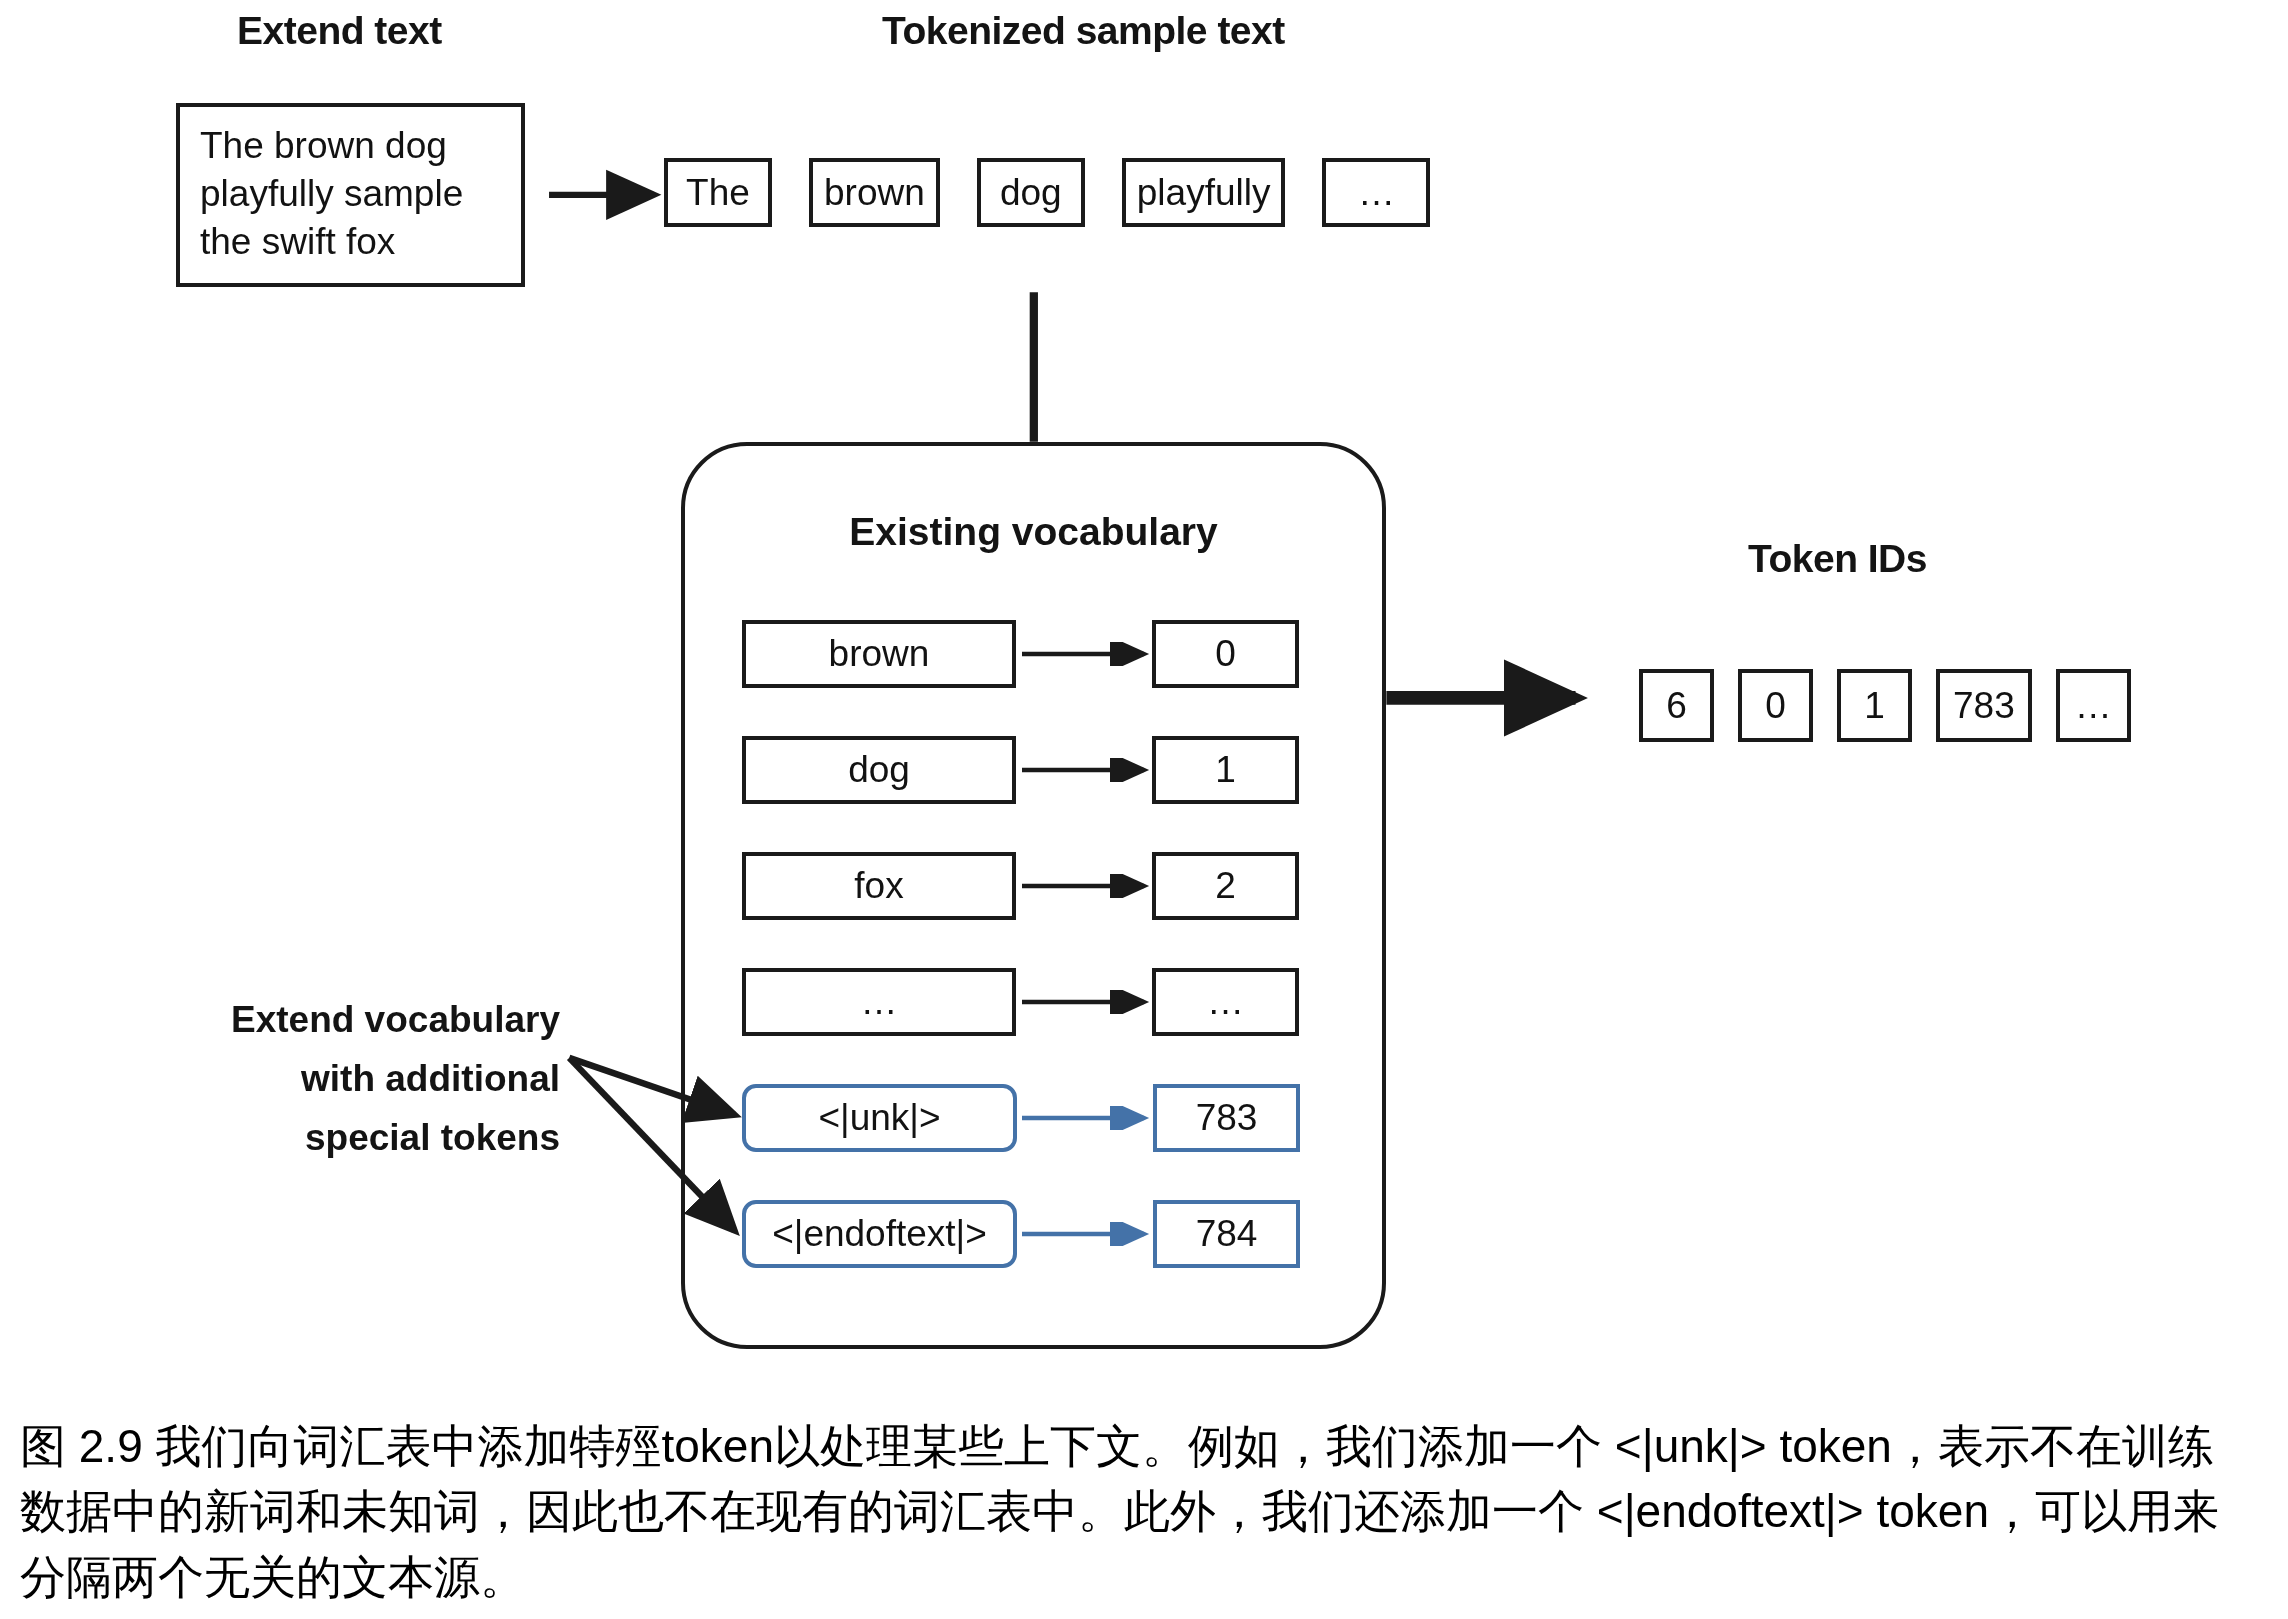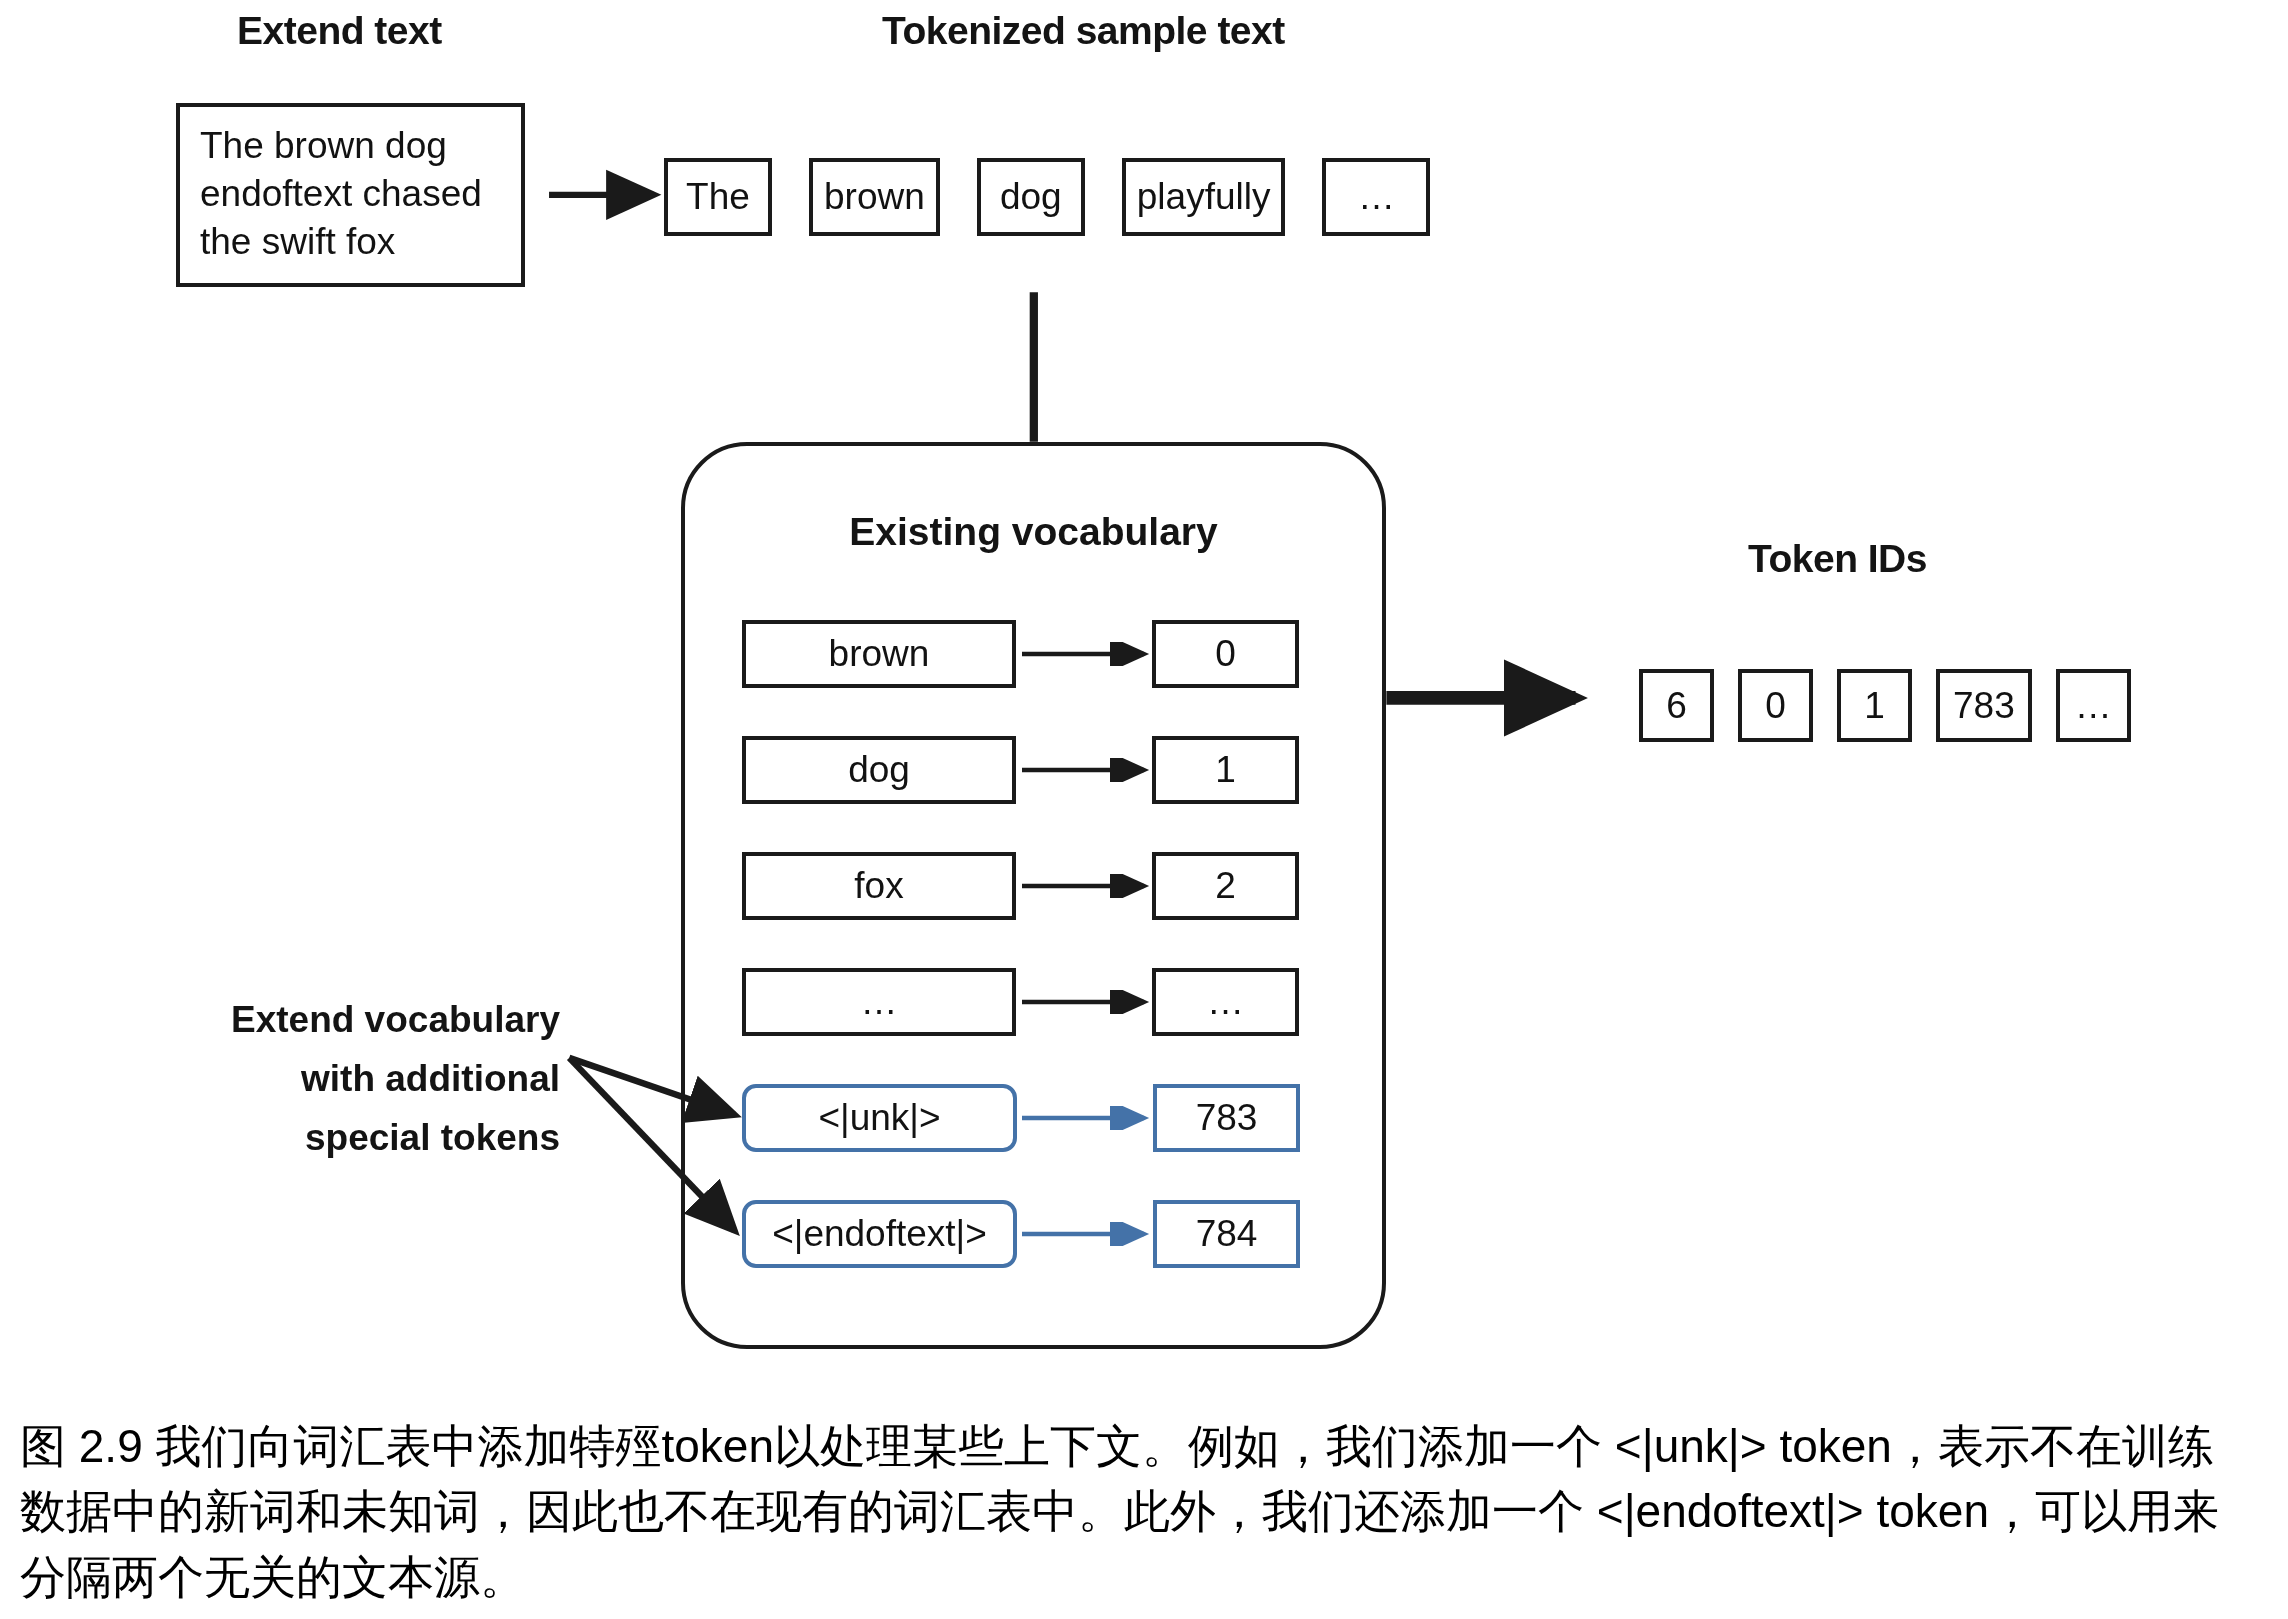--- a/index.html
+++ b/index.html
@@ -69,21 +69,21 @@
     position: absolute;
     left: 664px;
     top: 158px;
     display: flex;
     align-items: stretch;
     gap: 37px;
   }
   .token-chip {
     border: 4.6px solid #1a1a1a;
     box-sizing: border-box;
-    height: 78px;
+    height: 69px;
     min-width: 108px;
     display: flex;
     align-items: center;
     justify-content: center;
     font-size: 37px;
     background: #fff;
     padding: 0 11px;
     color: #121212;
   }
 
@@ -215,21 +215,21 @@
 </head>
 <body>
 
 <div class="stage">
 
   <div class="heading" id="sample-text-heading">Extend text</div>
   <div class="heading" id="tokenized-heading">Tokenized sample text</div>
   <div class="heading" id="token-ids-heading">Token IDs</div>
 
   <div id="sample-text-box">
-    <div id="sample-text-value">The brown dog endoftext chased the swift fox</div>
+    <div id="sample-text-value">The brown dog playfully sample the swift fox</div>
   </div>
 
   <div id="token-row">
       <div class="token-chip">The</div>
       <div class="token-chip">brown</div>
       <div class="token-chip">dog</div>
       <div class="token-chip">playfully</div>
       <div class="token-chip">…</div>
     </div>
 

